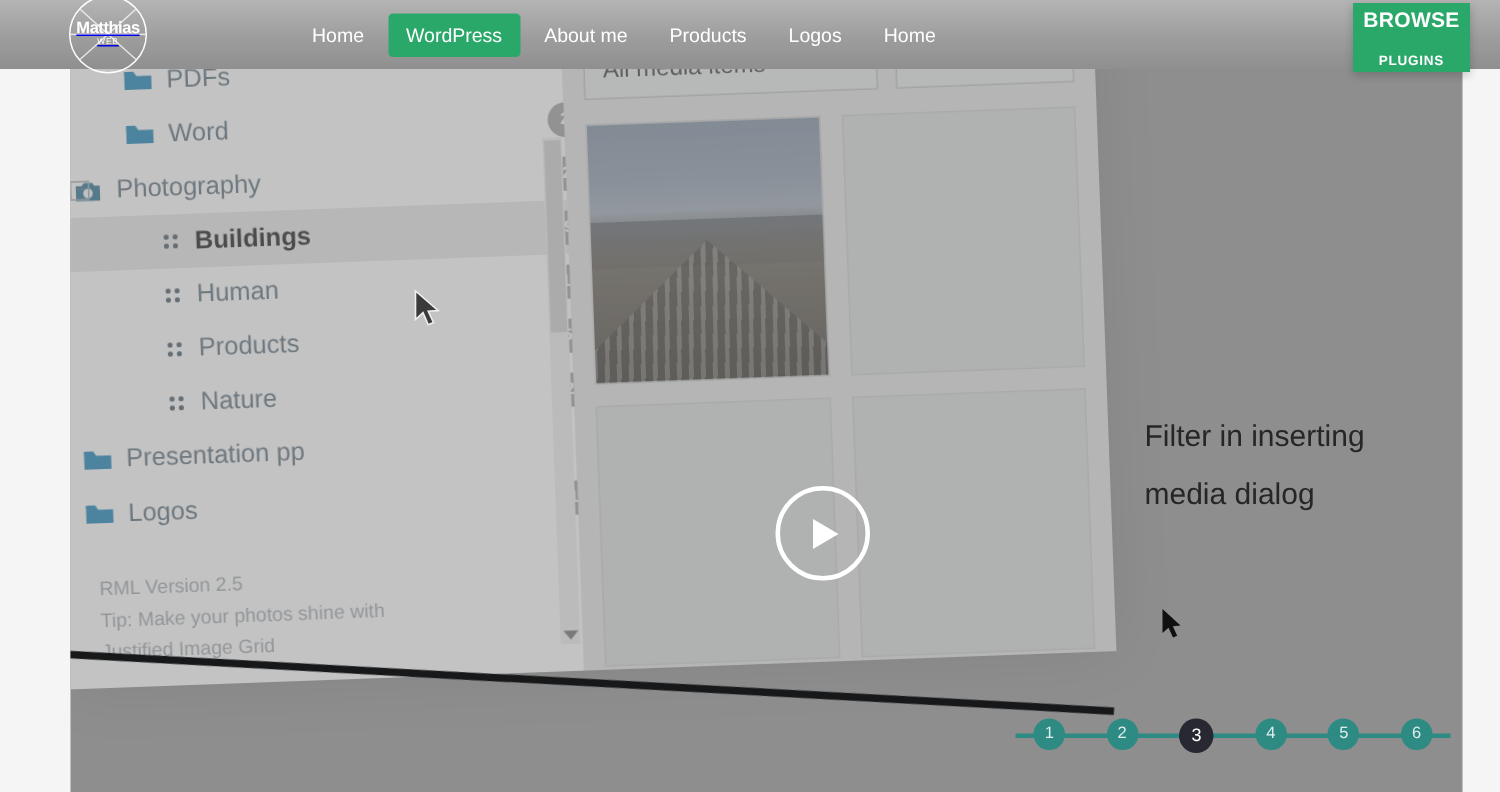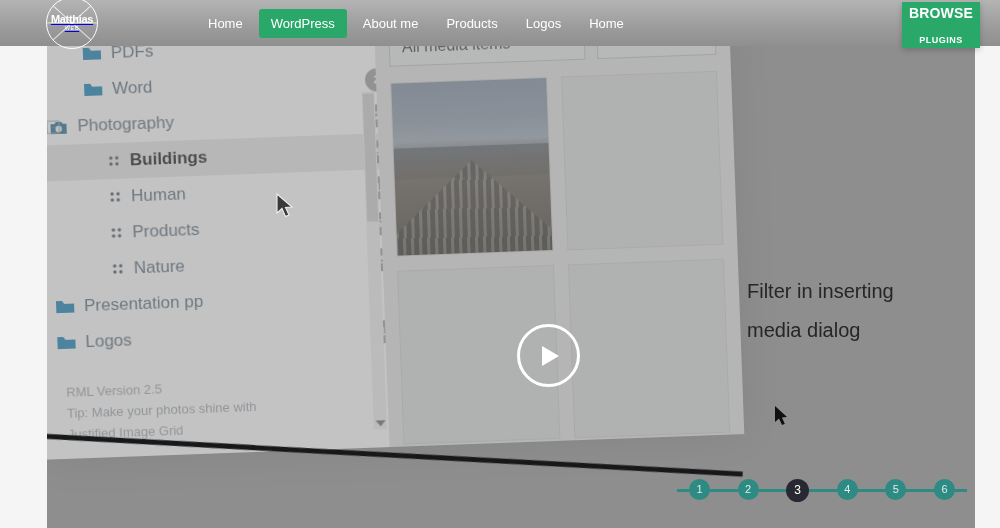--- a/index.html
+++ b/index.html
@@ -237,21 +237,21 @@
     width: 700px; height: 5px;
     background: #16181a;
     transform: rotate(5.2deg);
     transform-origin: 0 0;
     z-index: 20;
   }
 
   
   .slide-caption {
     position: absolute;
-    left: 700px; top: 226px;
+    left: 716px; top: 226px;
     width: 205px;
     color: #262626;
     font-size: 20px;
     line-height: 39px;
     z-index: 25;
   }
 
   
   .cursor { position: absolute; z-index: 40; }
 

